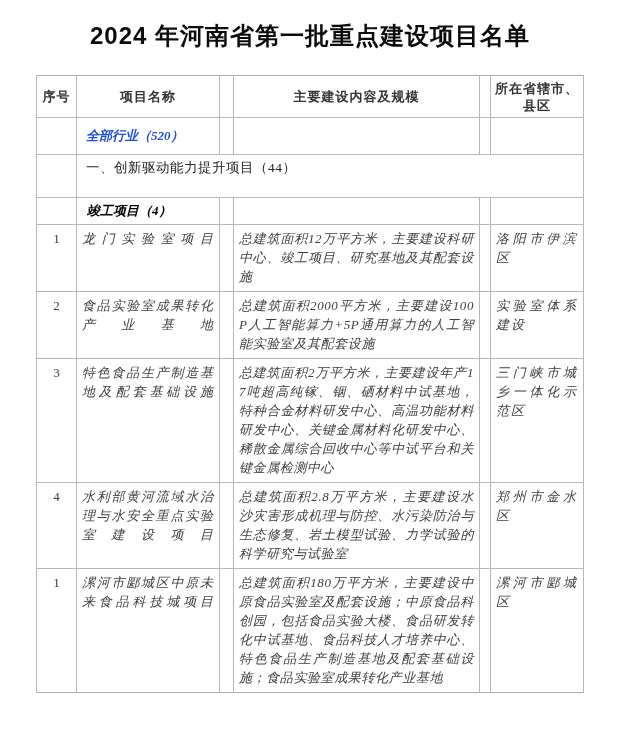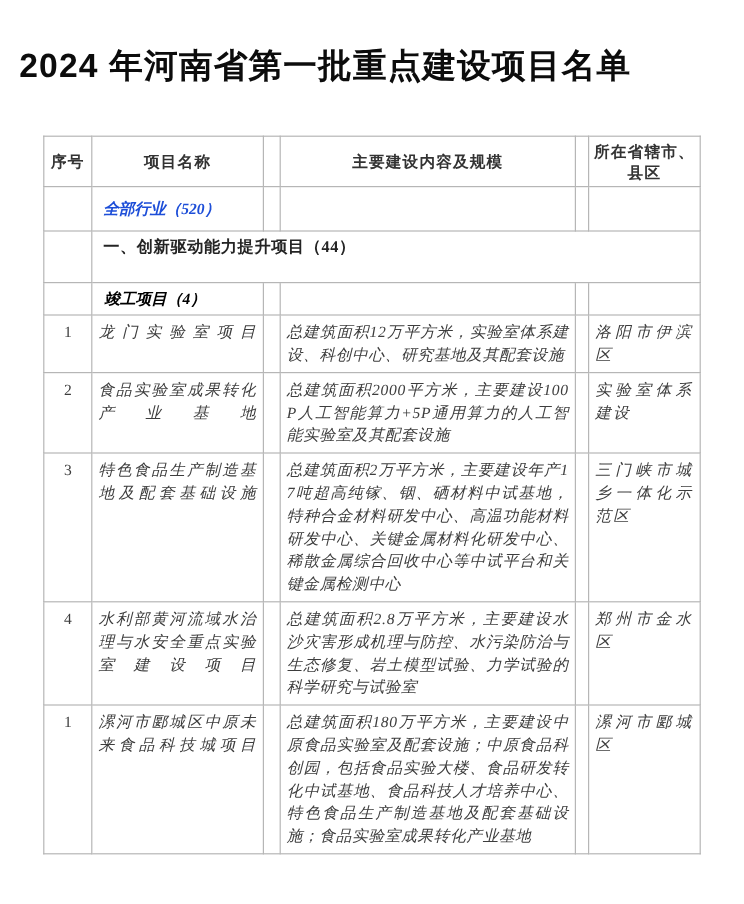--- a/index.html
+++ b/index.html
@@ -13,26 +13,26 @@
     overflow: hidden;
     font-family: "Liberation Serif", serif;
     color: #3d3d3d;
   }
   .page {
     width: 620px;
     height: 753px;
     background: #ffffff;
   }
   .title {
-    margin: 16px;
+    margin: 0;
     padding: 20px 0 23px 0;
-    text-align: left;
+    text-align: center;
     font-family: "Liberation Sans", sans-serif;
     font-weight: bold;
-    font-size: 28px;
+    font-size: 24px;
     letter-spacing: 1px;
     color: #0c0c0c;
   }
   table.projects {
     width: 547px;
     margin: 0 auto;
     border-collapse: collapse;
     table-layout: fixed;
     border-radius: 22px;
   }
@@ -65,21 +65,21 @@
   tr.subsection { height: 36px; }
   tr.stage      { height: 27px; }
   td.lbl-industry {
     font-weight: bold;
     font-style: italic;
     color: #1d4ed8;
     padding: 4px 6px 4px 9px;
     vertical-align: middle;
   }
   td.lbl-section {
-    font-weight: bold;
+    font-weight: normal;
     font-style: normal;
     font-size: 13.5px;
     color: #242424;
     letter-spacing: 0.5px;
     padding: 4px 6px 20px 9px;
     vertical-align: middle;
   }
   td.lbl-subsection {
     font-style: italic;
     color: #3a3a3a;
@@ -177,21 +177,21 @@
       <td class="sp"></td>
       <td></td>
       <td class="sp"></td>
       <td></td>
     </tr>
 
     <tr class="proj">
       <td class="seq">1</td>
       <td class="name">龙门实验室项目</td>
       <td class="sp"></td>
-      <td class="content">总建筑面积12万平方米，实验室体系建设、科创中心、研究基地及其配套设施</td>
+      <td class="content">总建筑面积12万平方米，主要建设科研中心、竣工项目、研究基地及其配套设施</td>
       <td class="sp"></td>
       <td class="region">洛阳市伊滨区</td>
     </tr>
 
     <tr class="proj">
       <td class="seq">2</td>
       <td class="name">食品实验室成果转化产业基地</td>
       <td class="sp"></td>
       <td class="content">总建筑面积2000平方米，主要建设100P人工智能算力+5P通用算力的人工智能实验室及其配套设施</td>
       <td class="sp"></td>

